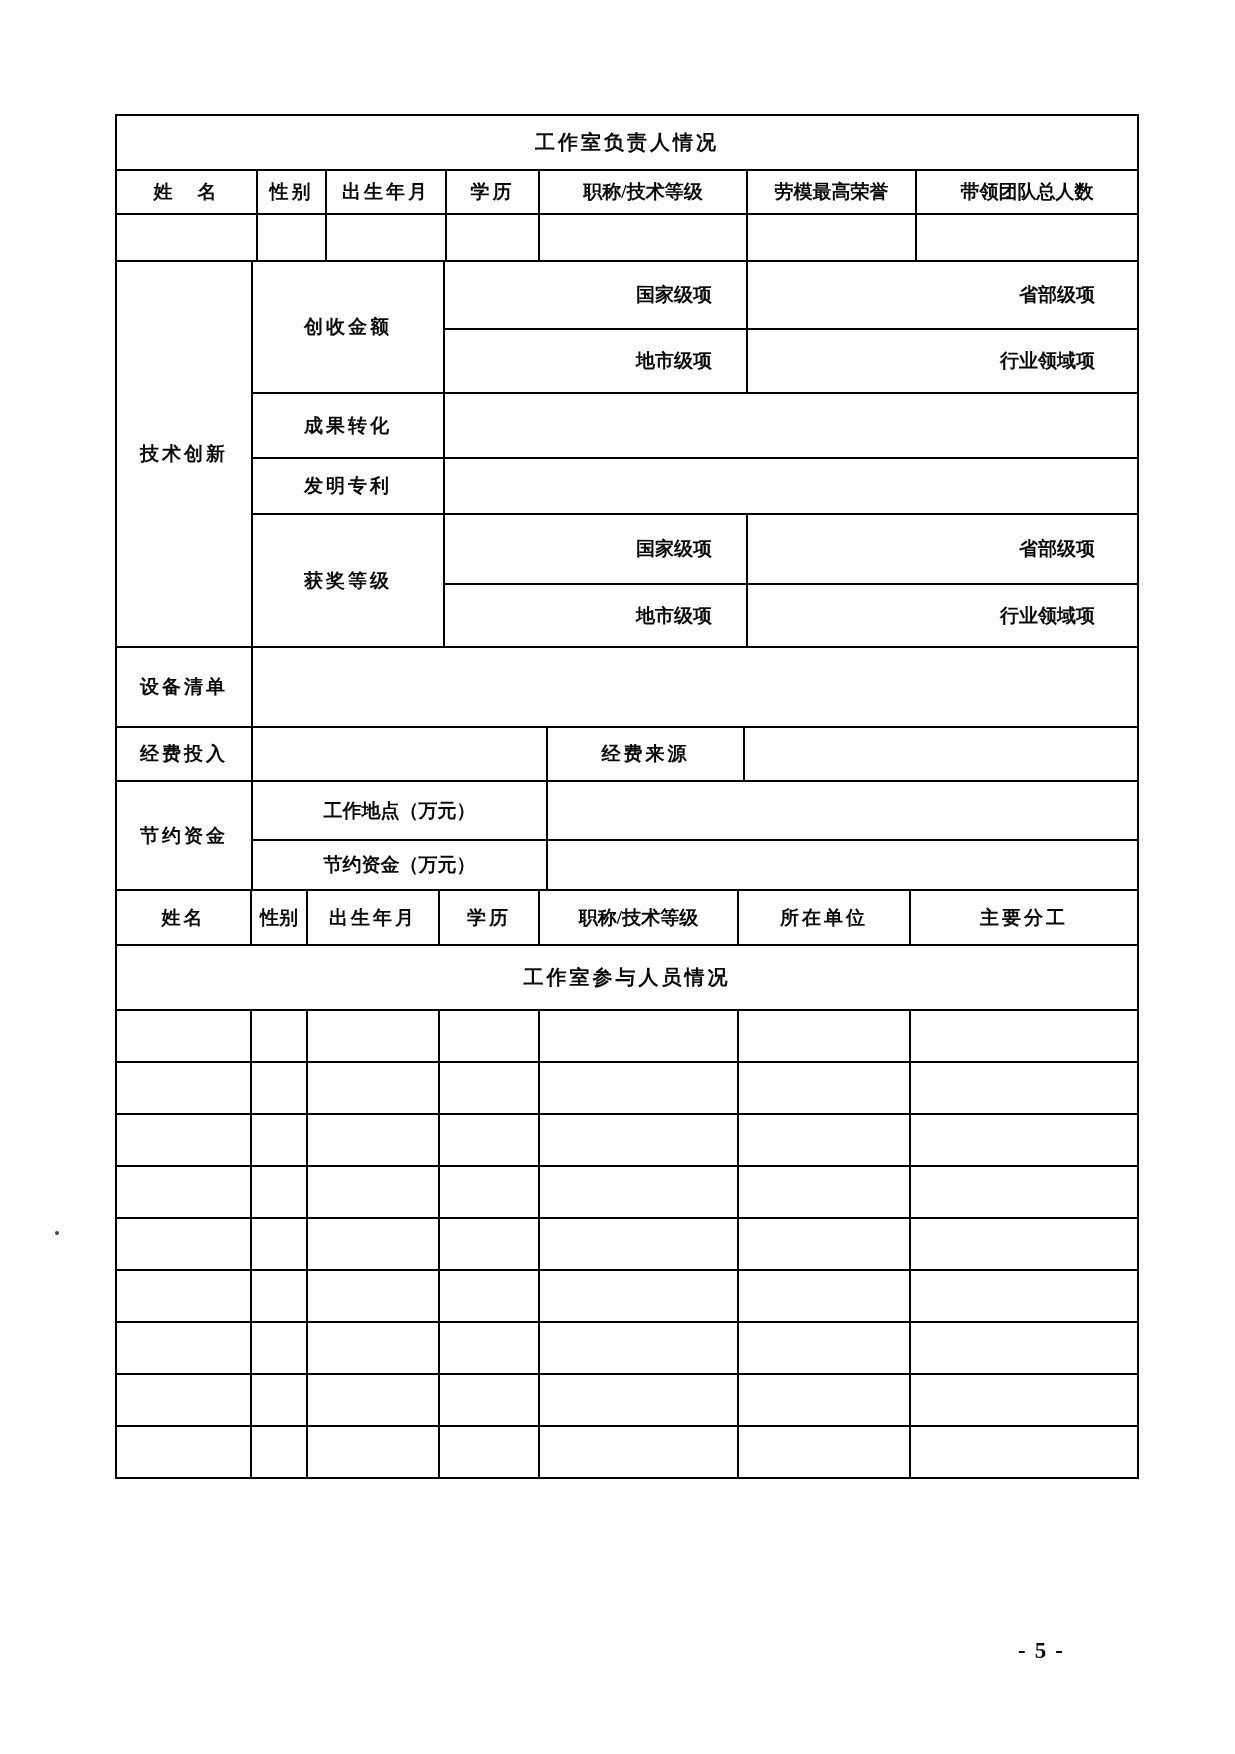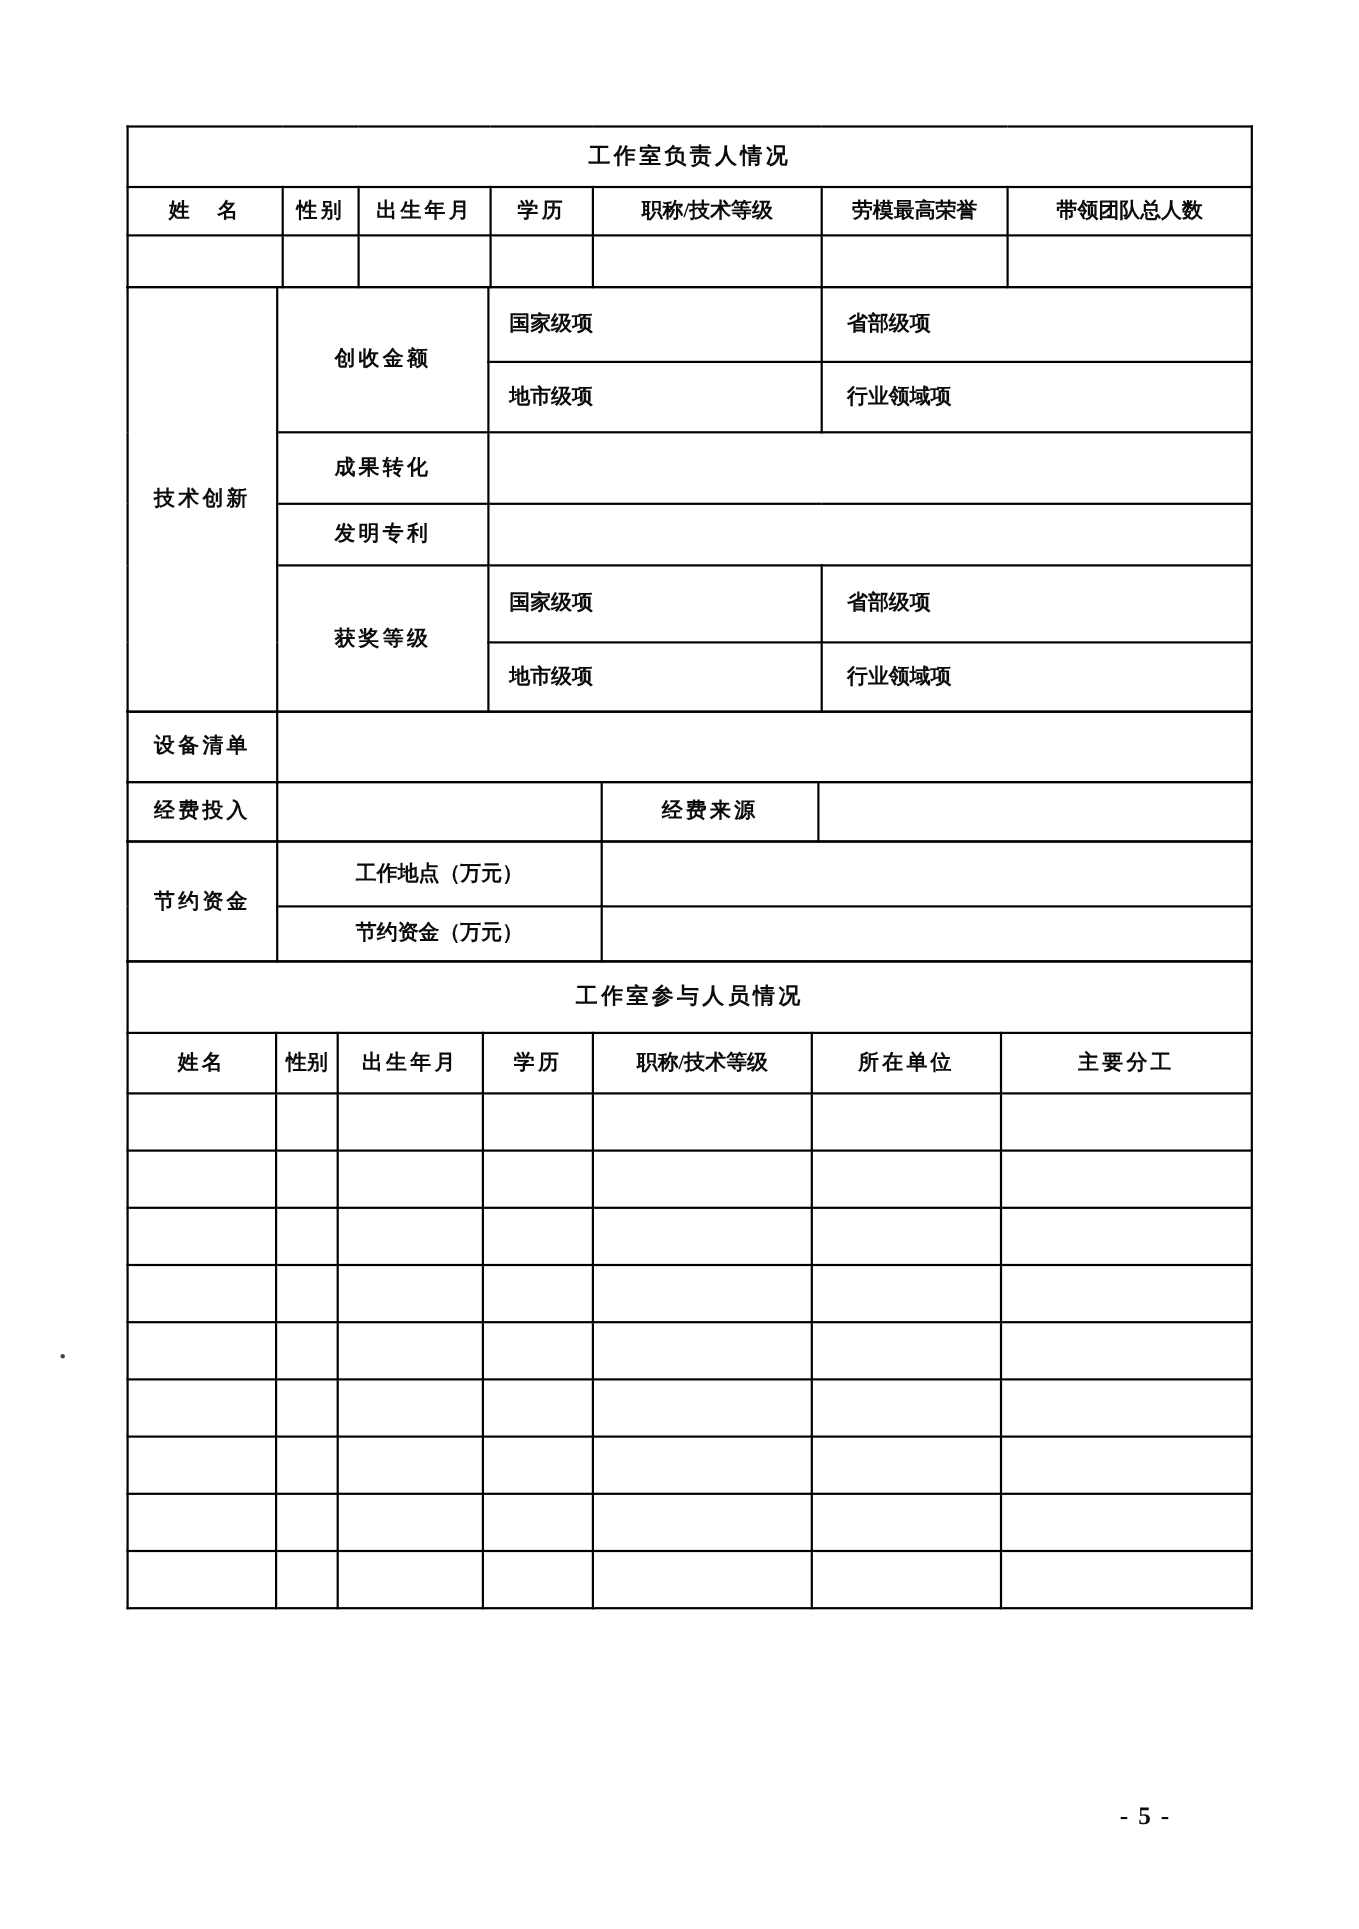--- a/index.html
+++ b/index.html
@@ -36,21 +36,21 @@
     overflow: hidden;
     line-height: 1.25;
   }
   td.section-title-cell {
     font-size: 20px;
     letter-spacing: 3px;
   }
   td.lbl { letter-spacing: 3px; }
   .pair {
     display: flex;
-    justify-content: flex-start;
+    justify-content: flex-end;
     align-items: center;
     padding: 0 30px 0 14px;
     width: 100%;
   }
   .pair-wide { padding: 0 38px 0 18px; }
   .page-num {
     position: absolute;
     left: 1018px;
     top: 1638px;
     font-size: 23px;
@@ -187,21 +187,21 @@
     </tbody>
       </table>
 
 
     <table>
       <colgroup>
         <col style="width:136px">
           <col style="width:886px">
       </colgroup>
       <tbody>
-          <tr style="height:64px">
+          <tr style="height:80px">
         <td class="lbl">设备清单</td>
         <td></td>
       </tr>
     </tbody>
       </table>
 
     <table>
       <colgroup>
         <col style="width:136px">
           <col style="width:295px">
@@ -241,32 +241,32 @@
       <colgroup>
         <col style="width:135px">
           <col style="width:56px">
           <col style="width:132px">
         <col style="width:100px">
           <col style="width:199px">
           <col style="width:172px">
           <col style="width:228px">
       </colgroup>
       <tbody>
-          <tr style="height:65px">
-        <td colspan="7" class="section-title-cell">工作室参与人员情况</td>
-      </tr>
-      <tr style="height:55px">
+          <tr style="height:55px">
         <td class="lbl">姓名</td>
         <td>性别</td>
         <td class="lbl">出生年月</td>
         <td class="lbl">学历</td>
         <td>职称/技术等级</td>
         <td class="lbl">所在单位</td>
         <td class="lbl">主要分工</td>
       </tr>
+      <tr style="height:65px">
+        <td colspan="7" class="section-title-cell">工作室参与人员情况</td>
+      </tr>
       </tbody>
         <tbody>
           <tr style="height: 52px;">
             <td></td>
             <td></td>
             <td></td>
             <td></td>
             <td></td>
             <td></td>
             <td></td>

